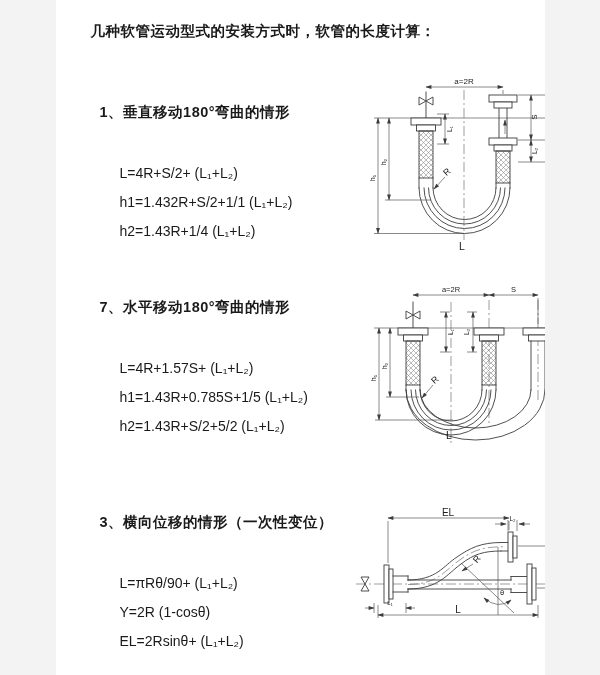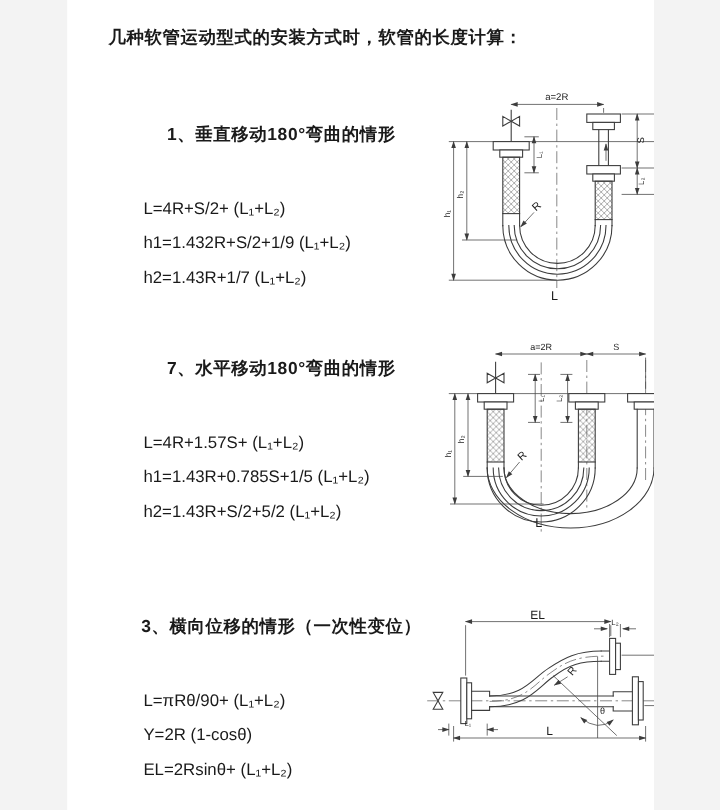--- a/index.html
+++ b/index.html
@@ -3,21 +3,21 @@
 <meta charset="utf-8">
 <style>
   html,body{margin:0;padding:0;background:#f3f3f3;}
   .page{
     position:relative;width:489px;height:675px;background:#ffffff;
     font-family:"Liberation Sans","DejaVu Sans",sans-serif;color:#1a1a1a;
     overflow:hidden;margin:0 auto;
   }
   .doc-title{position:absolute;left:35px;top:22px;font-size:14.5px;font-weight:700;letter-spacing:.5px;}
   .section{position:absolute;left:44px;width:270px;}
-  .sec-heading{font-size:14.5px;font-weight:700;letter-spacing:.5px;margin:0 0 6px 0;text-align:center;}
+  .sec-heading{font-size:14.5px;font-weight:700;letter-spacing:.5px;margin:0 0 6px 0;}
   .formulas{margin-left:20px;margin-top:37px;}
   .formula{font-size:14px;font-weight:400;line-height:29px;white-space:nowrap;}
   .diagram{position:absolute;}
   svg{display:block;}
   svg text{fill:#1c1c1c;font-family:"Liberation Sans","DejaVu Sans",sans-serif;}
   .obj{stroke:#3c3c3c;stroke-width:0.9;fill:none;stroke-linecap:square;}
   .objf{stroke:#3c3c3c;stroke-width:0.9;fill:#ffffff;}
   .hatch{stroke:#3c3c3c;stroke-width:0.9;}
   .dim{stroke:#4a4a4a;stroke-width:0.65;fill:none;}
   .cl{stroke:#5a5a5a;stroke-width:0.6;fill:none;stroke-dasharray:10 3 2 3;}
@@ -26,22 +26,22 @@
 <body>
 
 <div class="page">
 
   <div class="doc-title">几种软管运动型式的安装方式时，软管的长度计算：</div>
 
   <div class="section" style="top:103px;">
     <div class="sec-heading">1、垂直移动180°弯曲的情形</div>
     <div class="formulas">
       <div class="formula">L=4R+S/2+ (L₁+L₂)</div>
-      <div class="formula">h1=1.432R+S/2+1/9 (L₁+L₂)</div>
-      <div class="formula">h2=1.43R+1/7 (L₁+L₂)</div>
+      <div class="formula">h1=1.432R+S/2+1/1 (L₁+L₂)</div>
+      <div class="formula">h2=1.43R+1/4 (L₁+L₂)</div>
     </div>
   </div>
 
   <div class="section" style="top:298px;">
     <div class="sec-heading">7、水平移动180°弯曲的情形</div>
     <div class="formulas">
       <div class="formula">L=4R+1.57S+ (L₁+L₂)</div>
       <div class="formula">h1=1.43R+0.785S+1/5 (L₁+L₂)</div>
       <div class="formula">h2=1.43R+S/2+5/2 (L₁+L₂)</div>
     </div>

